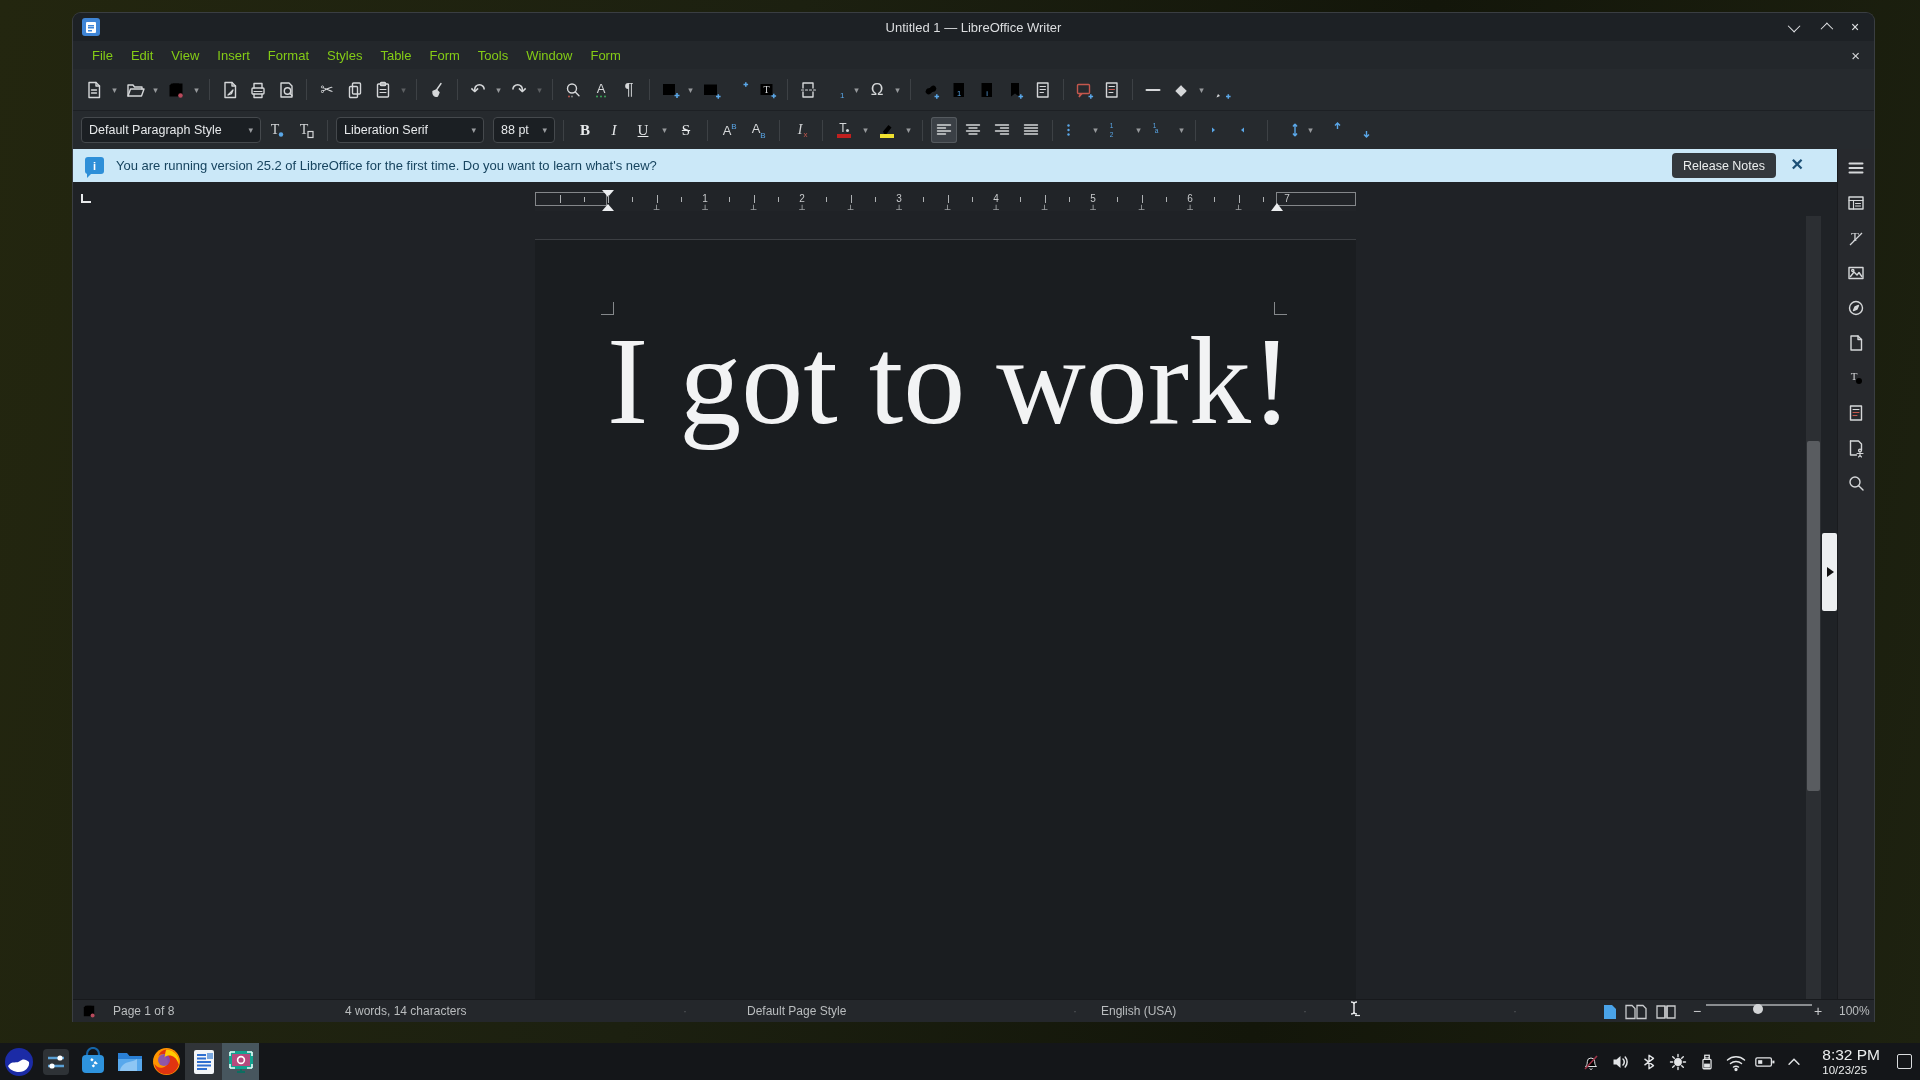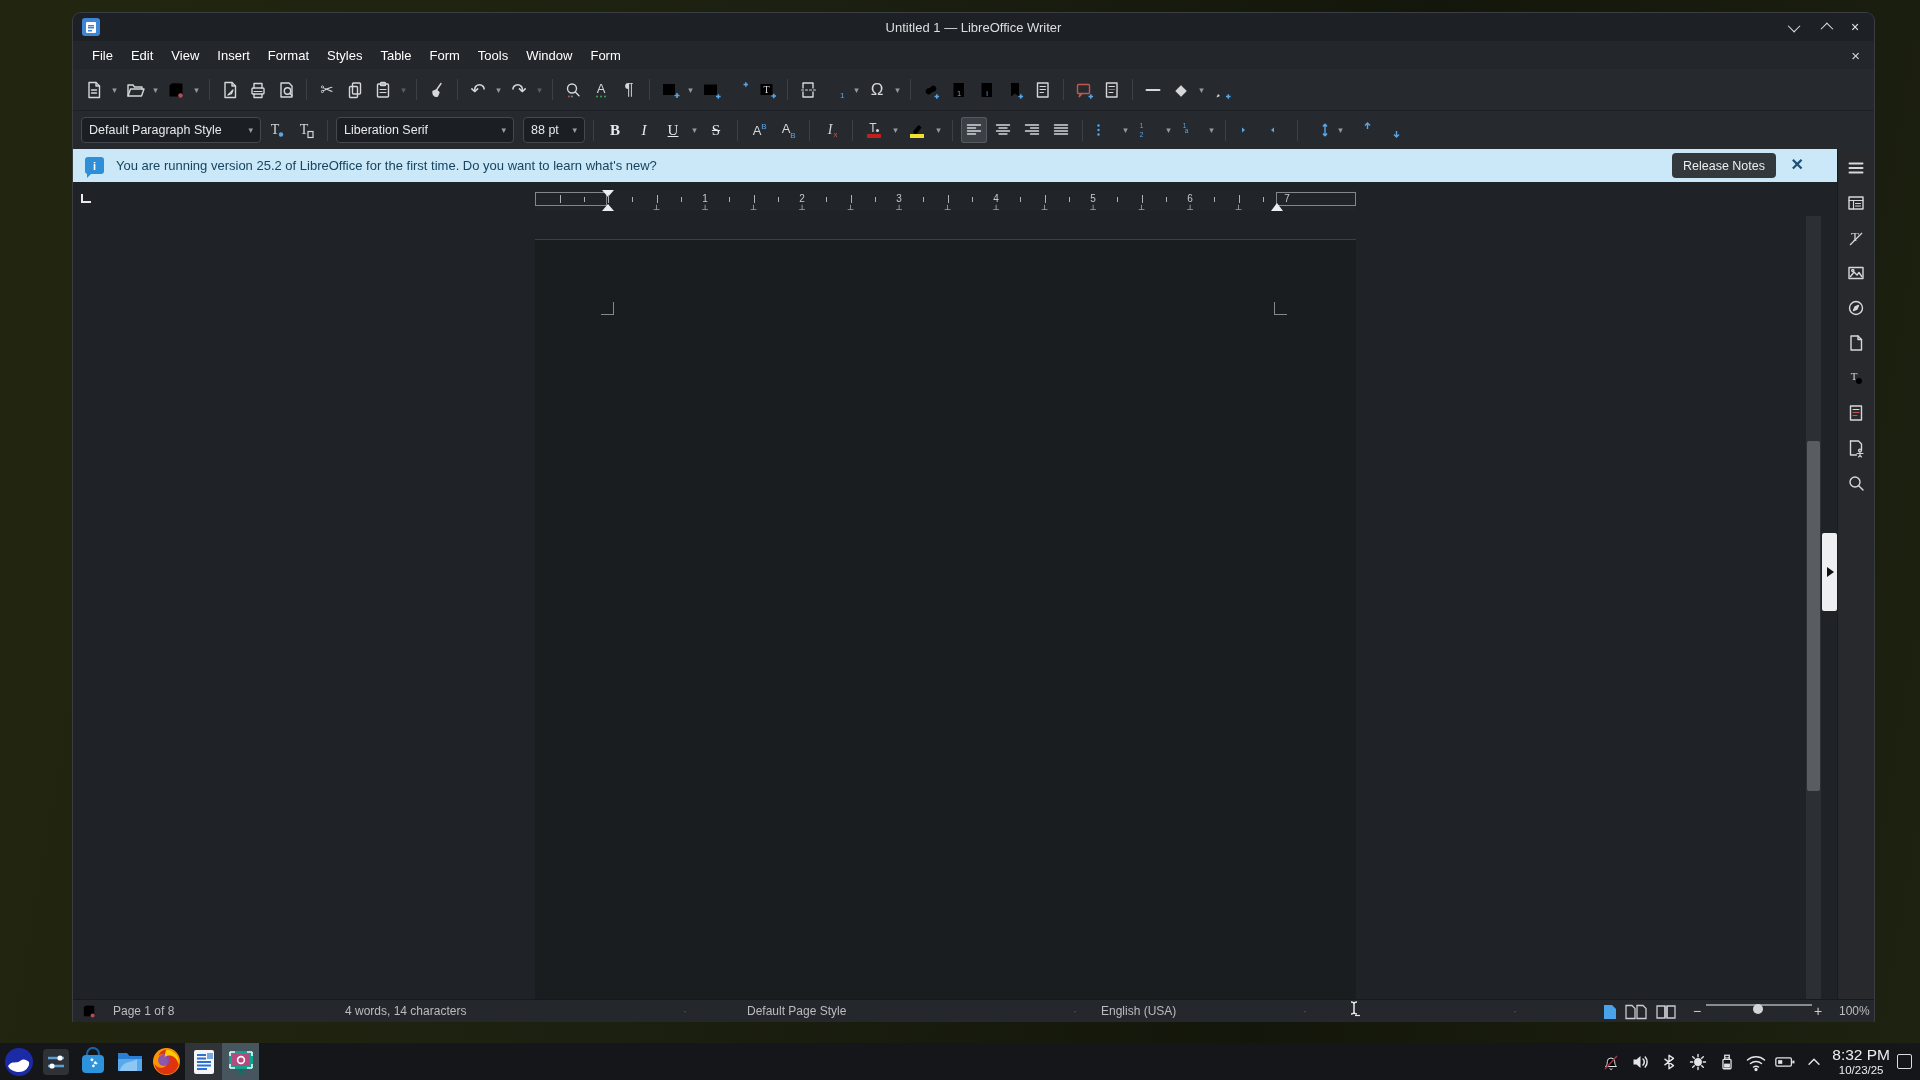--- a/index.html
+++ b/index.html
@@ -21,21 +21,21 @@
   .titlebar .appicon span { display:block; width:10px; height:11px; background:#fff; border-radius:1px;
     background-image:linear-gradient(#3f85d6 0 0),linear-gradient(#3f85d6 0 0),linear-gradient(#3f85d6 0 0);
     background-size:6px 1.5px,6px 1.5px,4px 1.5px; background-position:2px 3px,2px 5.5px,2px 8px; background-repeat:no-repeat; }
   .title { margin:8px auto; font-size:13px; color:#dcdee0; }
   .winctl { position:absolute; right:10px; top:0; height:28px; display:flex; align-items:center; gap:12px; }
   .wbtn { width:18px; height:18px; display:flex; align-items:center; justify-content:center; color:#e4e6e8; font-size:14px; cursor:default;}
   .chev { width:9px; height:9px; border-left:1.6px solid #e4e6e8; border-bottom:1.6px solid #e4e6e8; }
   .chev.dn { transform:rotate(-45deg) translateY(-2px); }
   .chev.up { transform:rotate(135deg) translateY(-2px); }
   .menubar { height:28px; background:#23272b; display:flex; align-items:center; padding-left:10px; position:relative; flex:none;}
-  .menu-item { font-size:13px; color:#ffffff; padding:4px 9px; border-radius:3px; }
+  .menu-item { font-size:13px; color:#84cc16; padding:4px 9px; border-radius:3px; }
   .menubar .close-x { position:absolute; right:14px; font-size:15px; color:#d4d6d8; }
   
   .toolbar { height:42px; background:#262a2e; display:flex; align-items:center; padding-left:8px; gap:2px; flex:none; border-bottom:1px solid #1d2024;}
   .fmtbar { height:38px; background:#262a2e; display:flex; align-items:center; padding-left:8px; gap:3px; flex:none;}
   .tbtn { min-width:26px; height:26px; border-radius:3px; display:flex; align-items:center; justify-content:center; position:relative;}
   .tbtn.active { background:#3b4046; box-shadow:0 0 0 1px #555a5f inset; }
   .dd { width:11px; text-align:center; font-size:9px; color:#96999c; }
   .dd.dis { color:#5c5f62; }
   .sep { width:1px; height:21px; background:#3d4145; margin:0 5px; flex:none;}
   svg.i { stroke:#d5d7d9; fill:none; stroke-width:1.4; stroke-linecap:round; stroke-linejoin:round; }
@@ -86,21 +86,21 @@
   .zoomtrack { position:absolute; left:1633px; top:11px; width:106px; height:1.6px; background:#8a8d90;}
   .zoomthumb { position:absolute; left:1680px; top:6px; width:10px; height:10px; border-radius:50%; background:#d2d4d6;}
   .pgico { position:absolute; top:4px; width:14px; height:15px; }
   
   .taskbar { position:absolute; left:0; bottom:0; width:1920px; height:37px; background:#141619; display:flex; align-items:center; }
   .task-ic { width:37px; height:37px; display:flex; align-items:center; justify-content:center; flex:none;}
   .task-ic.hl1 { background:#303438; }
   .task-ic.hl2 { background:#47565e; }
   .tray { position:absolute; right:0; top:0; height:37px; display:flex; align-items:center; gap:7px; padding-right:8px;}
   .tray .ti { width:22px; height:22px; display:flex; align-items:center; justify-content:center; }
-  .clock { text-align:center; color:#eceeee; line-height:1.05; margin:0 0;}
+  .clock { text-align:left; color:#eceeee; line-height:1.05; margin:0 10px;}
   .clock .t { font-size:15.5px; }
   .clock .d { font-size:11.5px; }
   .showdesk { width:15px; height:15px; border:1.4px solid #dadcde; border-radius:2px; }
   
   .mouse { position:absolute; left:1345px; top:1000px; z-index:50; }
 </style>
 </head>
 <body>
 
 <div class="win">
@@ -385,21 +385,21 @@
           <circle cx="14" cy="14.5" r="2.2" fill="#5aa7e8"></circle>
         </svg>
     </span>
     <span class="tbtn">
       <svg width="20" height="20" viewBox="0 0 20 20">
           <text x="8" y="14" text-anchor="middle" font-size="14" fill="#d5d7d9" font-family="Liberation Serif">T</text>
           <rect x="12" y="11.5" width="5" height="6" fill="none" stroke="#d5d7d9" stroke-width="1.2"></rect>
         </svg>
     </span>
     <span class="sep"></span>
-    <div class="combo" style="width:178px">
+    <div class="combo" style="width:148px">
       <span>Liberation Serif</span>
         <span class="cchev">▾</span>
     </div>
     <div class="combo" style="width:62px; margin-left:6px">
       <span>88 pt</span>
         <span class="cchev">▾</span>
     </div>
     <span class="sep"></span>
     <span class="tbtn">
         <span class="fchar" style="font-weight:bold">B</span>
@@ -609,20 +609,21 @@
             <span class="tab" style="left: 509.5px;">┴</span>
             <span class="tab" style="left: 558px;">┴</span>
             <span class="tab" style="left: 606.5px;">┴</span>
             <span class="tab" style="left: 655px;">┴</span>
             <span class="tab" style="left: 703.5px;">┴</span>
           </div>
 
         <div class="page">
           <div class="corner tl"></div>
           <div class="corner tr"></div>
+          <div class="doc-text">I got to work!</div>
         </div>
 
         <div class="vscroll">
           <div class="vthumb"></div>
         </div>
         <div class="sb-handle">
             <i></i>
           </div>
       </div>
     </div>

